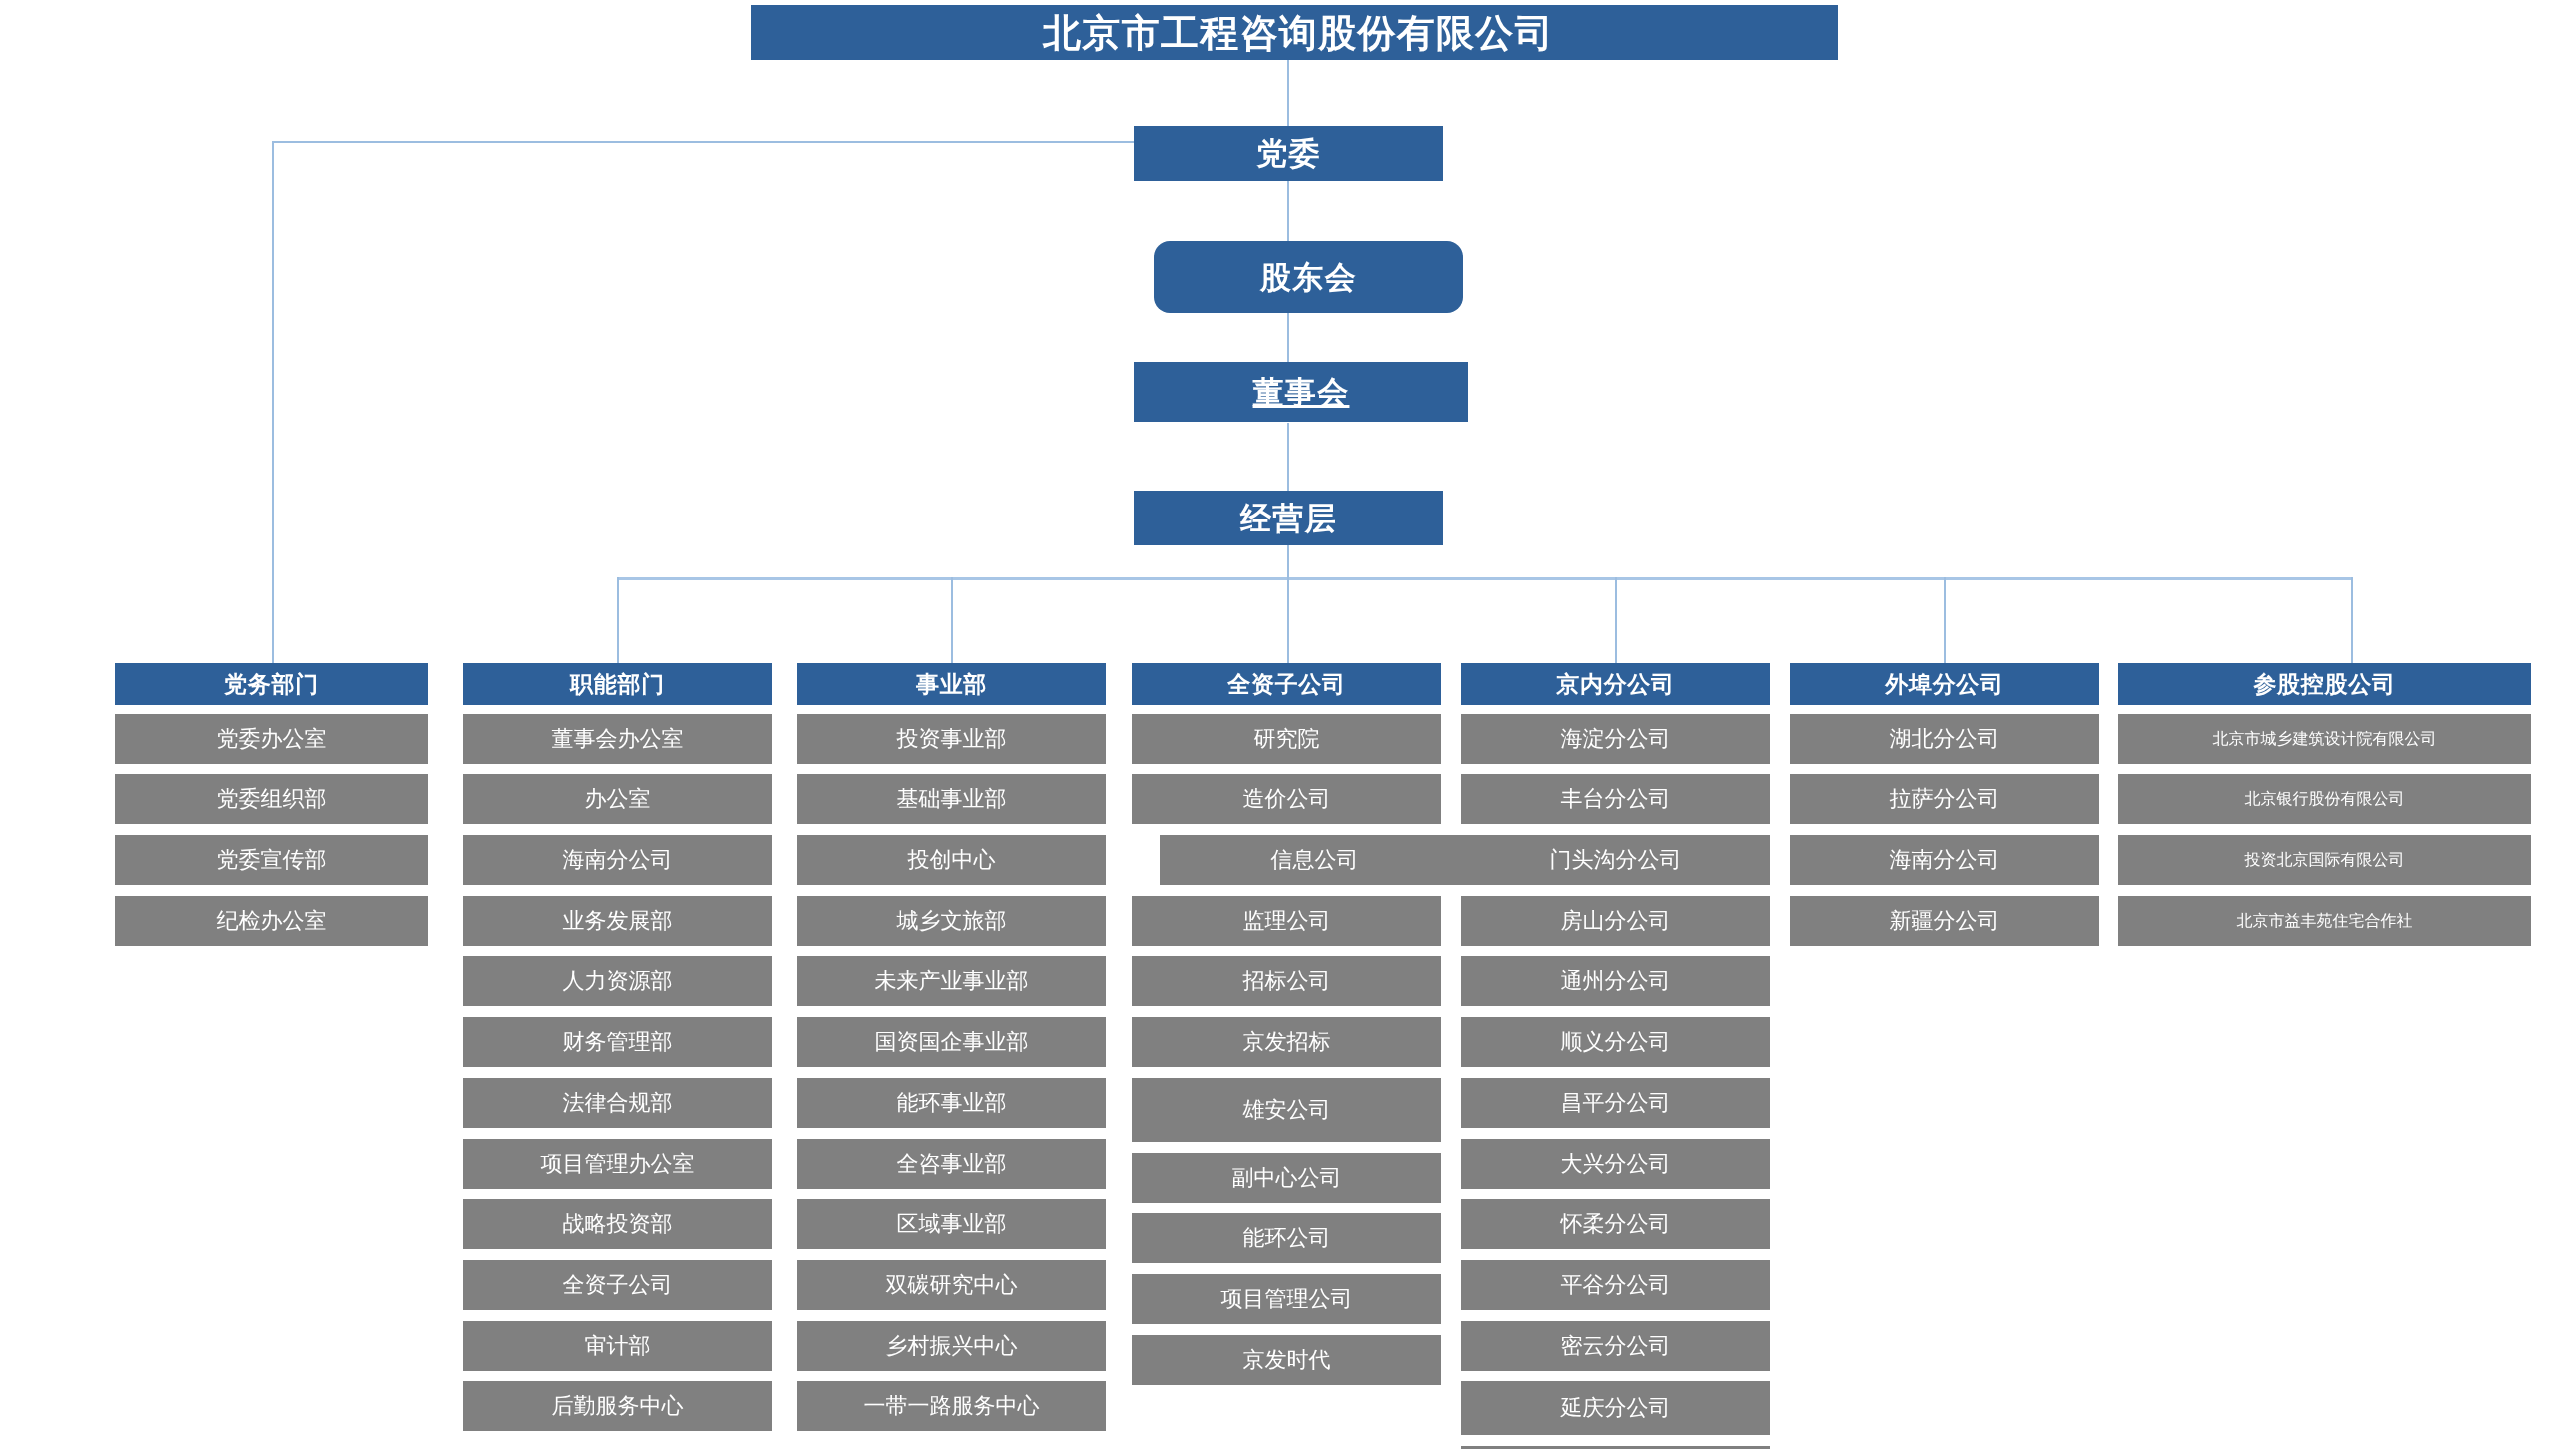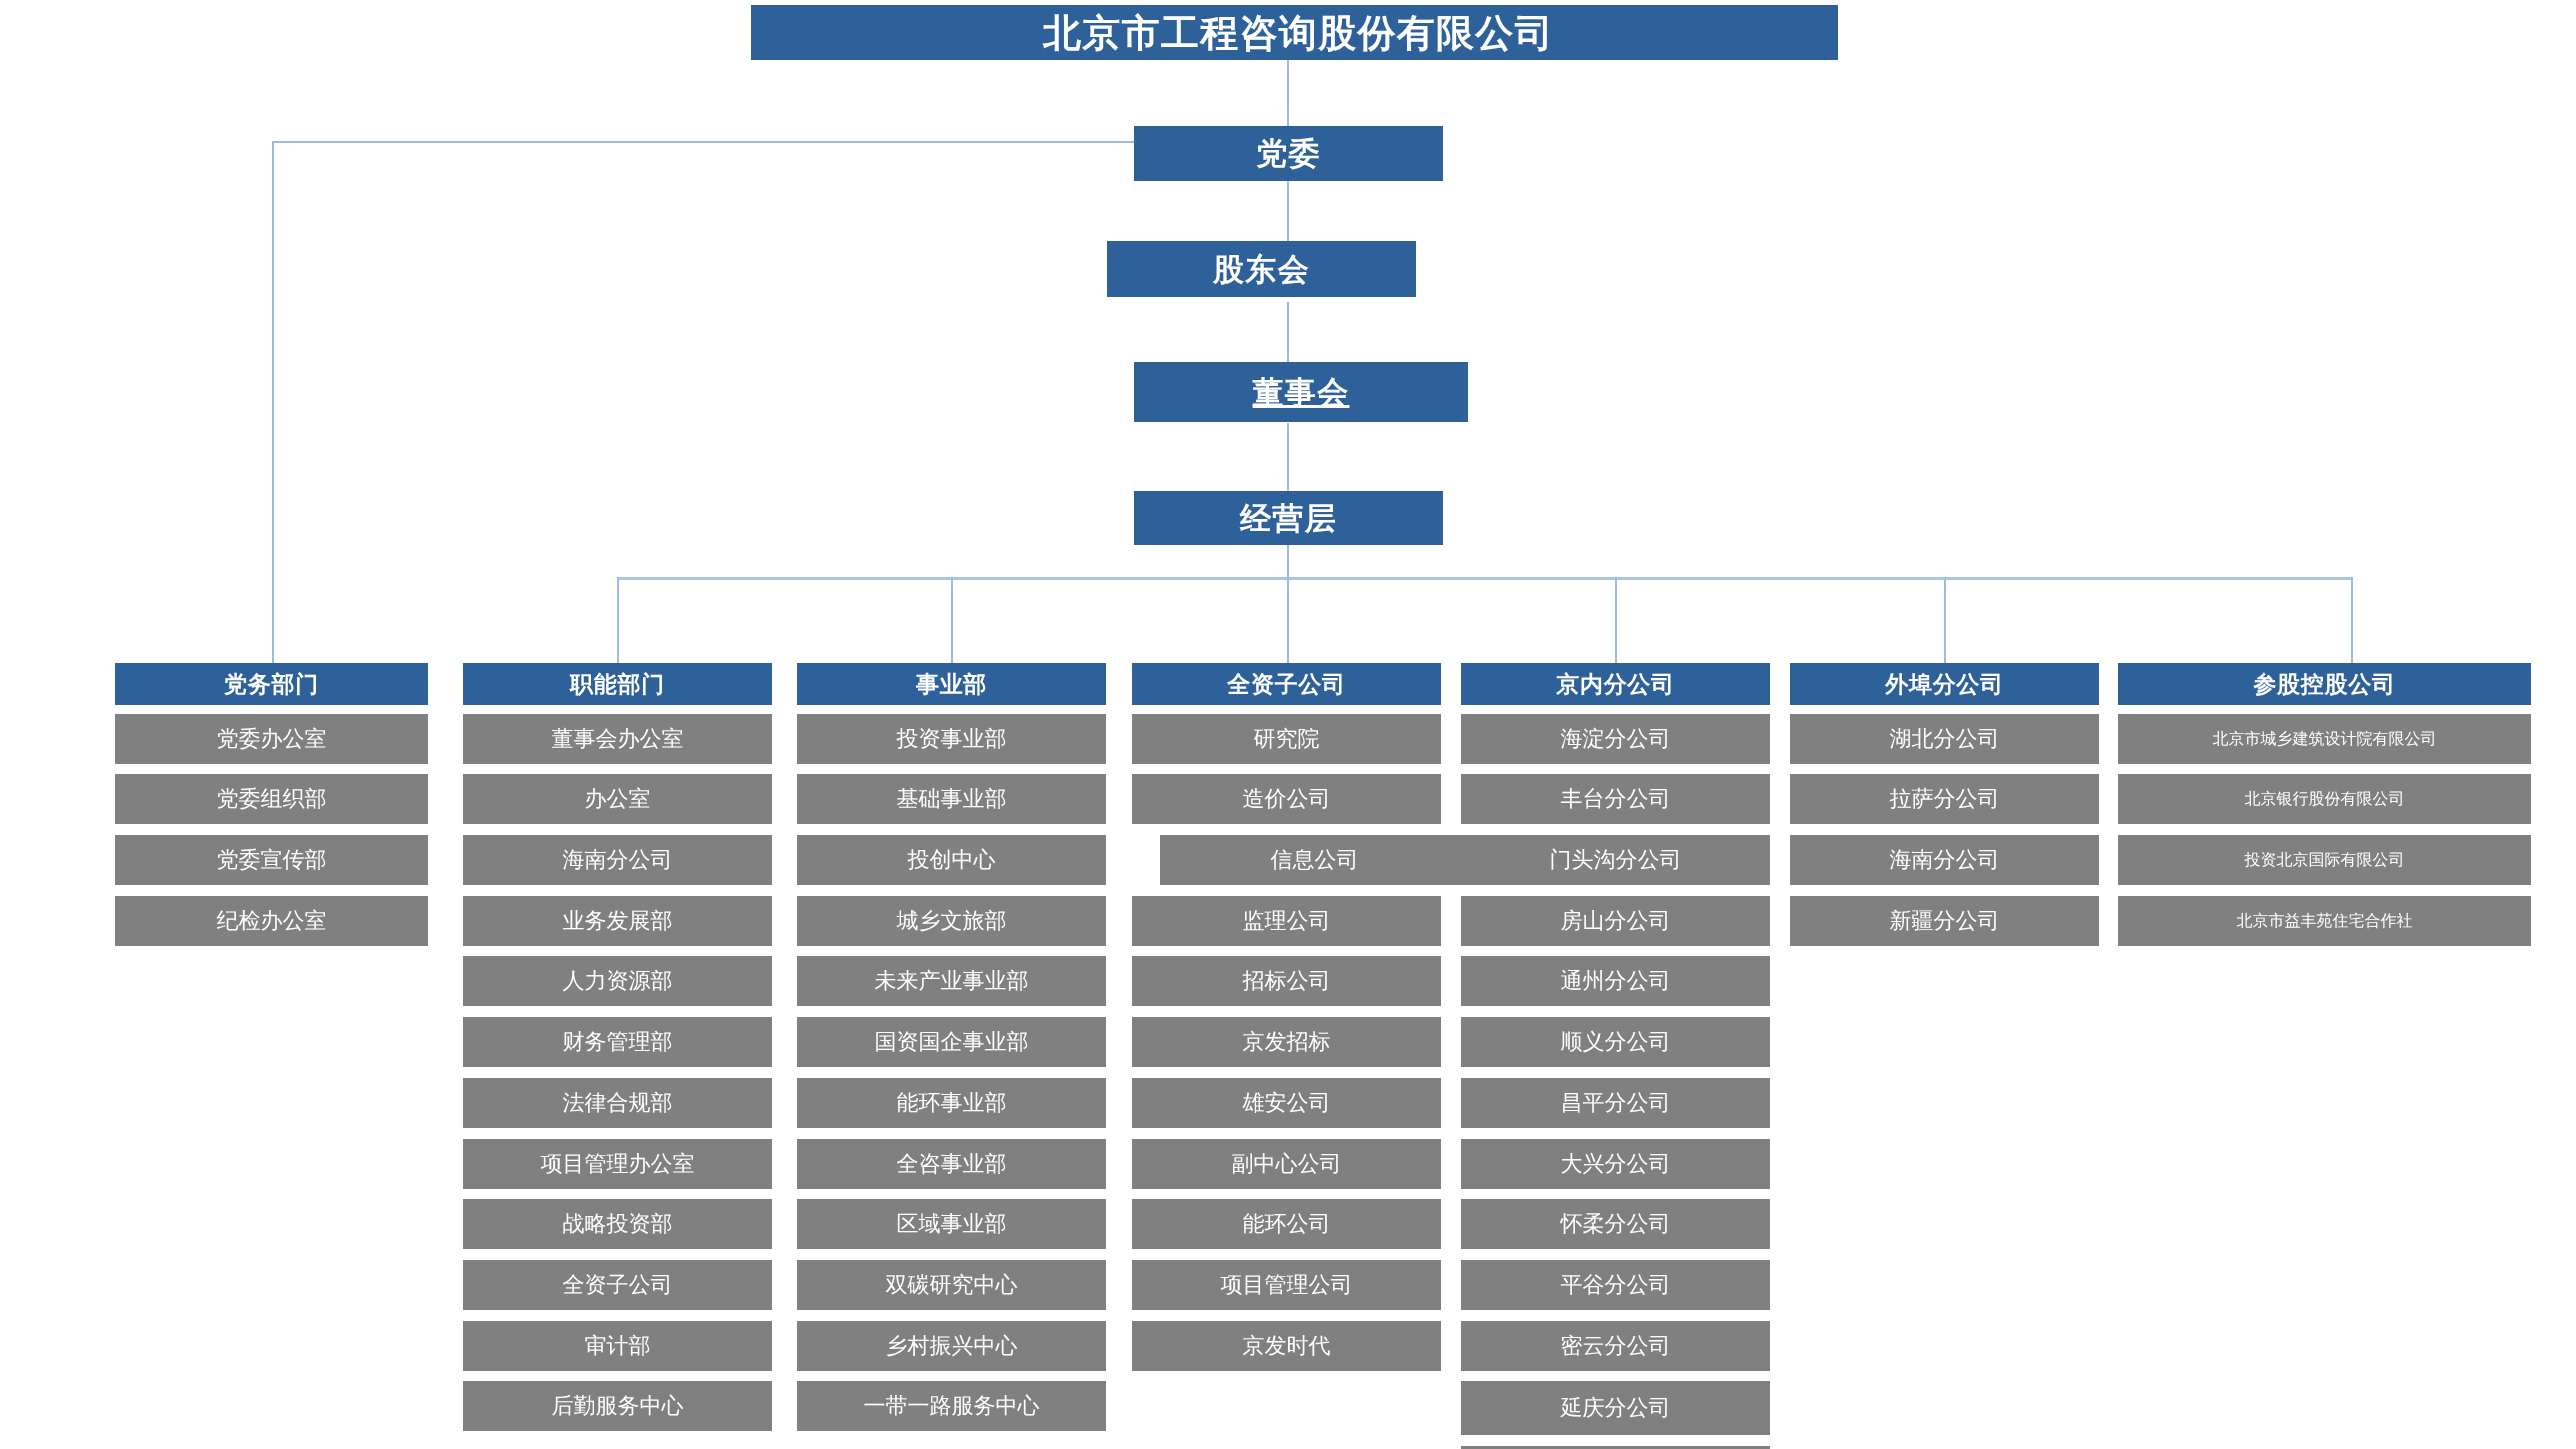--- a/index.html
+++ b/index.html
@@ -61,21 +61,21 @@
   <div class="ln v" style="left:1944px;top:577px;height:87px;"></div>
   <div class="ln v" style="left:2351px;top:577px;height:87px;"></div>
 
   <div class="node blue title-node" style="left:751px;top:5.4px;width:1087px;height:55px;padding-left:8px;">
     <span>北京市工程咨询股份有限公司</span>
   </div>
 
   <div class="node blue spine-node" style="left:1134px;top:126px;width:309px;height:55px;">
     <span>党委</span>
   </div>
-  <div class="node blue spine-node" style="left:1107px;top:241px;width:309px;height:56px;">
+  <div class="node blue spine-node" style="left:1154px;top:241px;width:309px;height:72px;border-radius:16px;">
     <span>股东会</span>
   </div>
   <div class="node blue spine-node" style="left:1134px;top:362px;width:334px;height:60px;text-decoration:underline;">
     <span>董事会</span>
   </div>
   <div class="node blue spine-node" style="left:1134px;top:491px;width:309px;height:54px;">
     <span>经营层</span>
   </div>
 
   <div class="col" style="left:115px;top:663px;width:313px;">
@@ -195,21 +195,21 @@
       </div>
     <div class="node gray leaf-node" style="position:relative;width:309px;height:50px;margin-bottom:10.7px;">
       <span>监理公司</span>
       </div>
     <div class="node gray leaf-node" style="position:relative;width:309px;height:50px;margin-bottom:10.7px;">
       <span>招标公司</span>
       </div>
     <div class="node gray leaf-node" style="position:relative;width:309px;height:50px;margin-bottom:10.7px;">
       <span>京发招标</span>
       </div>
-    <div class="node gray leaf-node" style="position:relative;width:309px;height:50px;margin-bottom:10.7px;">
+    <div class="node gray leaf-node" style="position:relative;width:309px;height:64px;margin-bottom:10.7px;">
       <span>雄安公司</span>
       </div>
     <div class="node gray leaf-node" style="position:relative;width:309px;height:50px;margin-bottom:10.7px;">
       <span>副中心公司</span>
       </div>
     <div class="node gray leaf-node" style="position:relative;width:309px;height:50px;margin-bottom:10.7px;">
       <span>能环公司</span>
       </div>
     <div class="node gray leaf-node" style="position:relative;width:309px;height:50px;margin-bottom:10.7px;">
       <span>项目管理公司</span>

